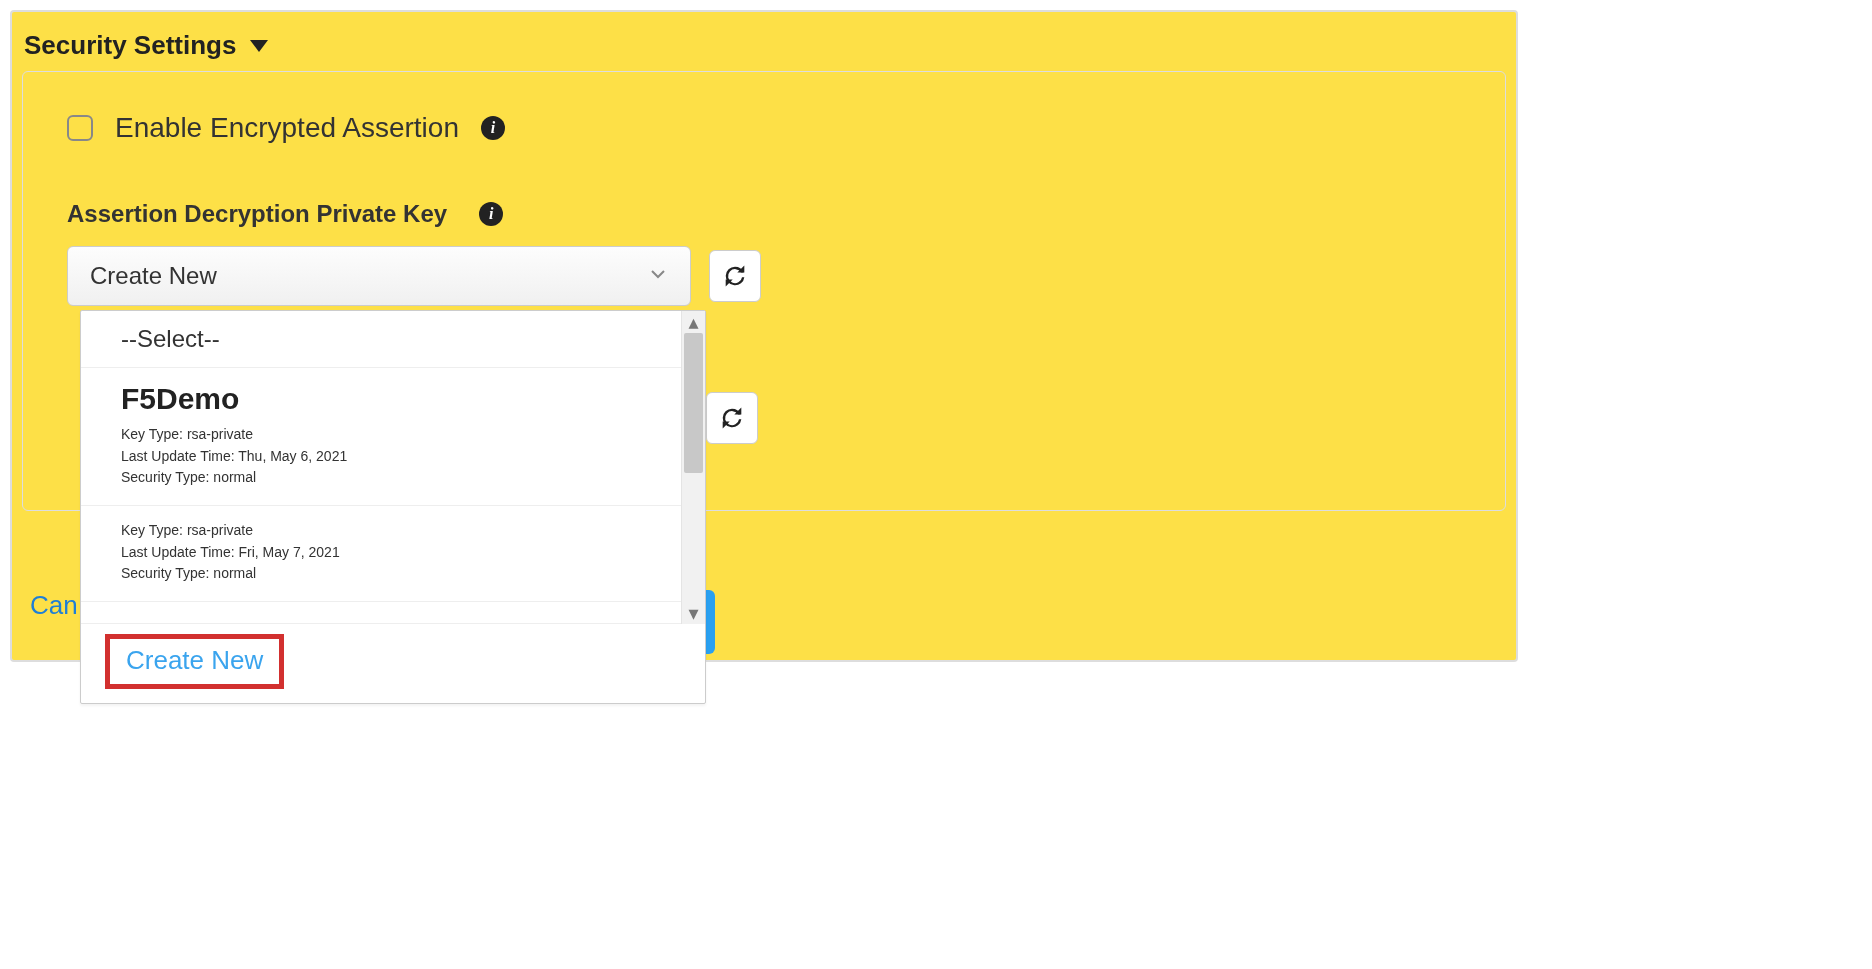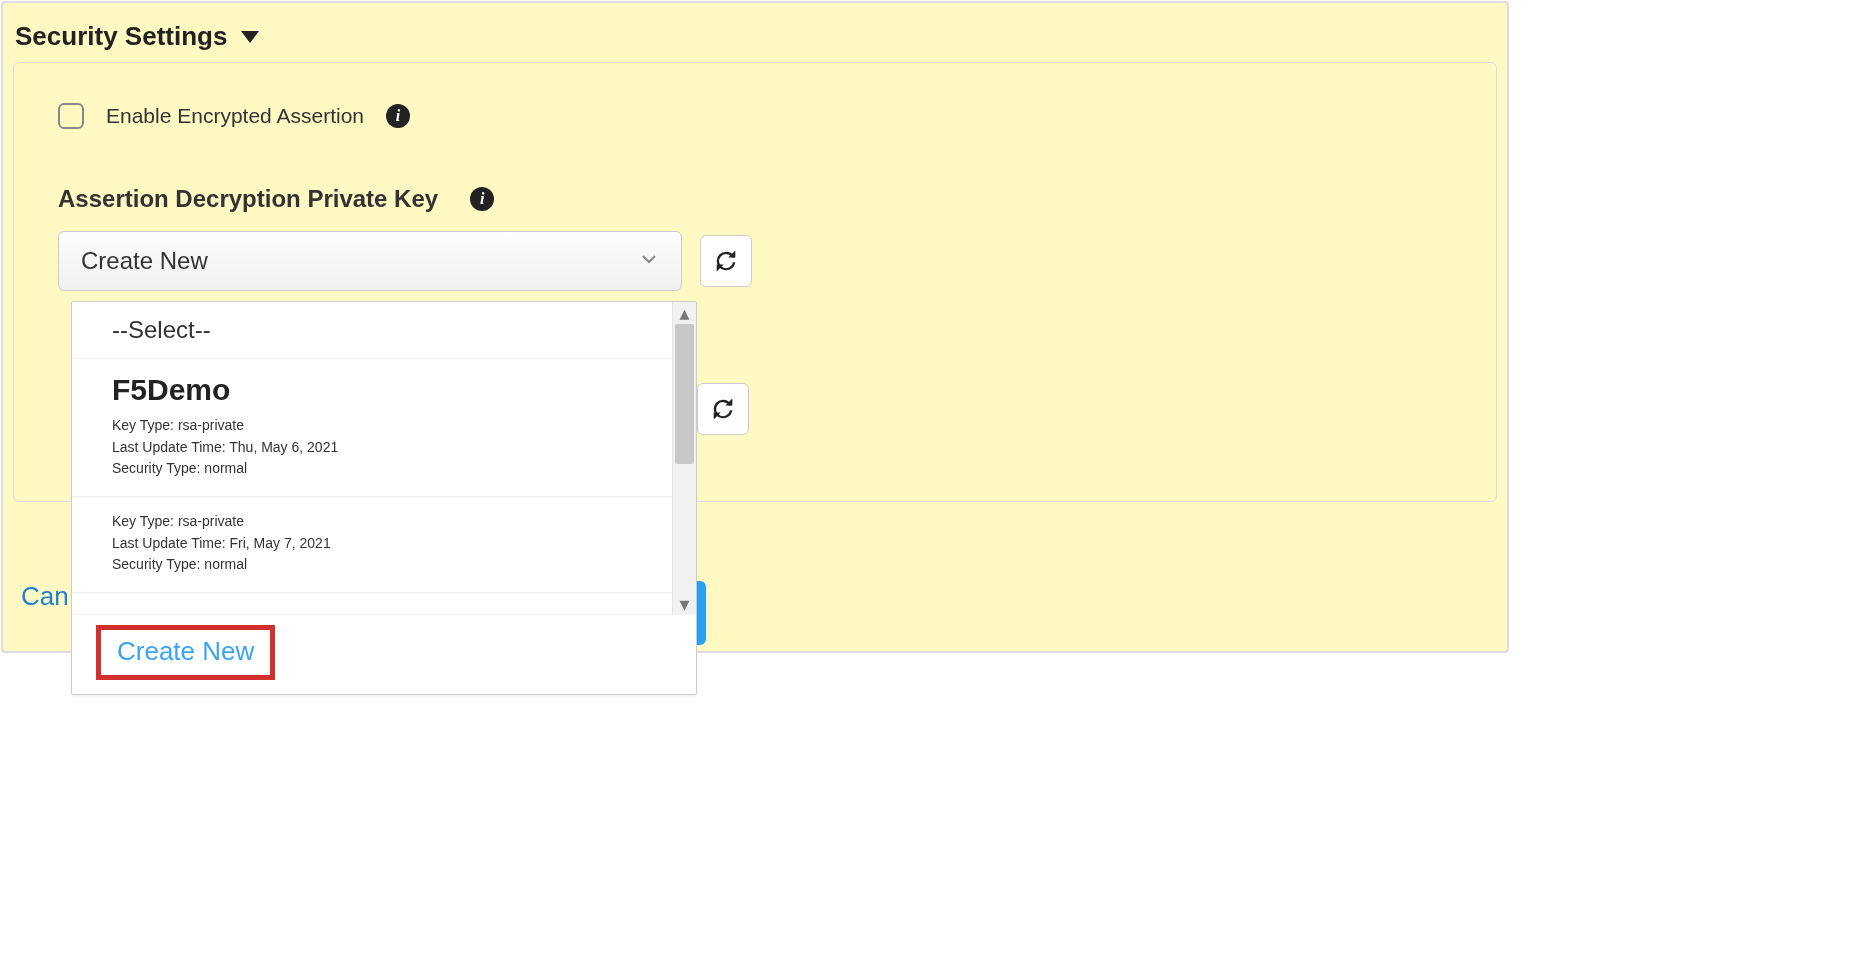--- a/index.html
+++ b/index.html
@@ -8,25 +8,25 @@
     font-family: "Helvetica Neue", Helvetica, Arial, sans-serif;
     font-size: 20px;
     color: #333;
     background: #fff;
     width: 1872px;
     height: 969px;
   }
   .outer {
     width: 1508px;
     height: 652px;
-    margin: 1px;
+    margin: 10px;
     border: 2px solid #ddd;
     border-radius: 4px;
     position: relative;
-    background: #fef9c3;
+    background: #fde047;
   }
   .section-header {
     padding: 18px 12px 10px 12px;
     font-size: 26px;
     font-weight: 700;
     color: #222;
     display: flex;
     align-items: center;
     gap: 14px;
   }
@@ -45,21 +45,21 @@
     position: relative;
   }
   .row { display: flex; align-items: center; gap: 22px; }
   .checkbox {
     width: 26px; height: 26px;
     border: 2px solid #888;
     border-radius: 6px;
     display: inline-block;
   }
   .row-label {
-    font-size: 21px;
+    font-size: 28px;
     color: #333;
   }
   .info-icon {
     width: 24px; height: 24px;
     border-radius: 50%;
     background: #222;
     color: #fff;
     display: inline-flex;
     align-items: center;
     justify-content: center;

